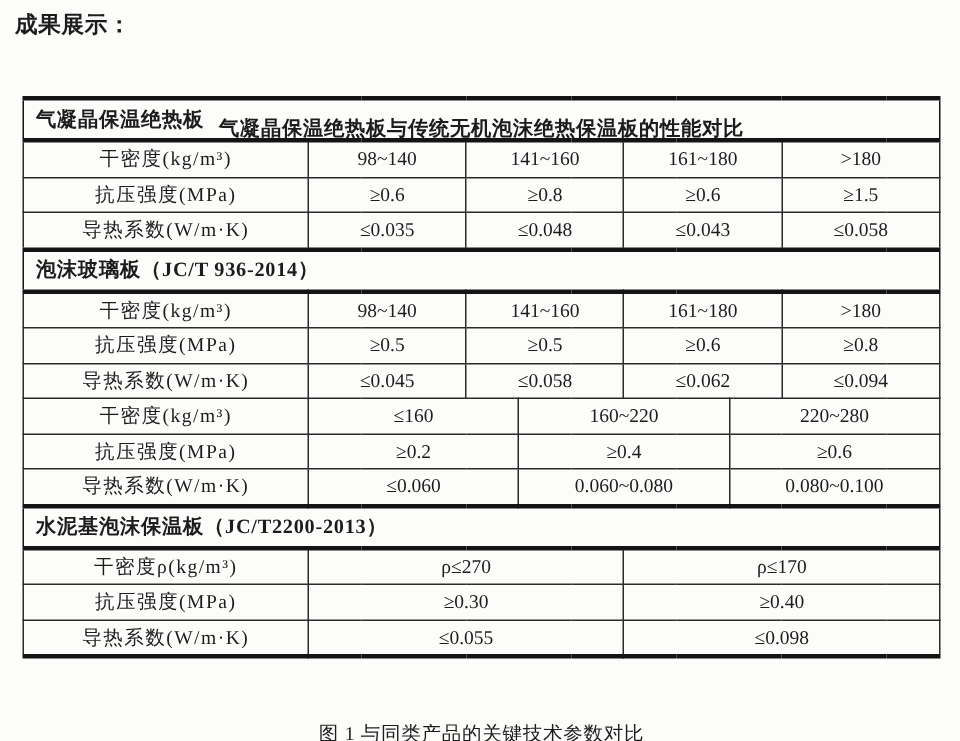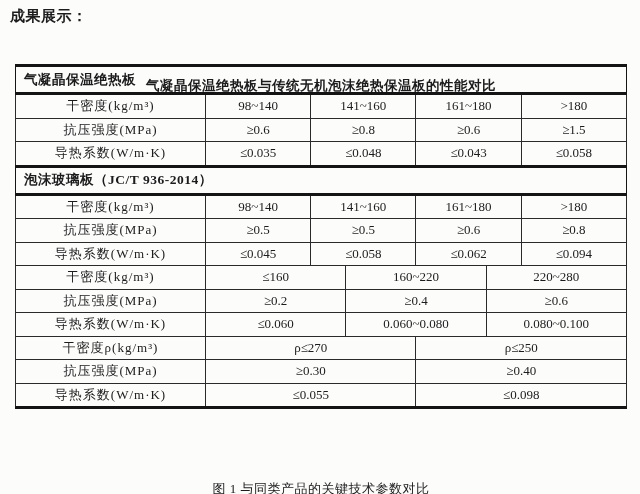--- a/index.html
+++ b/index.html
@@ -169,24 +169,27 @@
         <td colspan="4">≥0.4</td>
         <td colspan="4">≥0.6</td>
       </tr>
       <tr class="row">
         <td class="lbl">导热系数(W/m·K)</td>
         <td colspan="4">≤0.060</td>
         <td colspan="4">0.060~0.080</td>
         <td colspan="4">0.080~0.100</td>
       </tr>
 
+      <tr class="sec">
+        <td colspan="13">水泥基泡沫保温板（JC/T2200-2013）</td>
+      </tr>
       <tr class="row">
         <td class="lbl">干密度ρ(kg/m³)</td>
         <td colspan="6">ρ≤270</td>
-        <td colspan="6">ρ≤250</td>
+        <td colspan="6">ρ≤170</td>
       </tr>
       <tr class="row">
         <td class="lbl">抗压强度(MPa)</td>
         <td colspan="6">≥0.30</td>
         <td colspan="6">≥0.40</td>
       </tr>
       <tr class="row">
         <td class="lbl">导热系数(W/m·K)</td>
         <td colspan="6">≤0.055</td>
         <td colspan="6">≤0.098</td>

